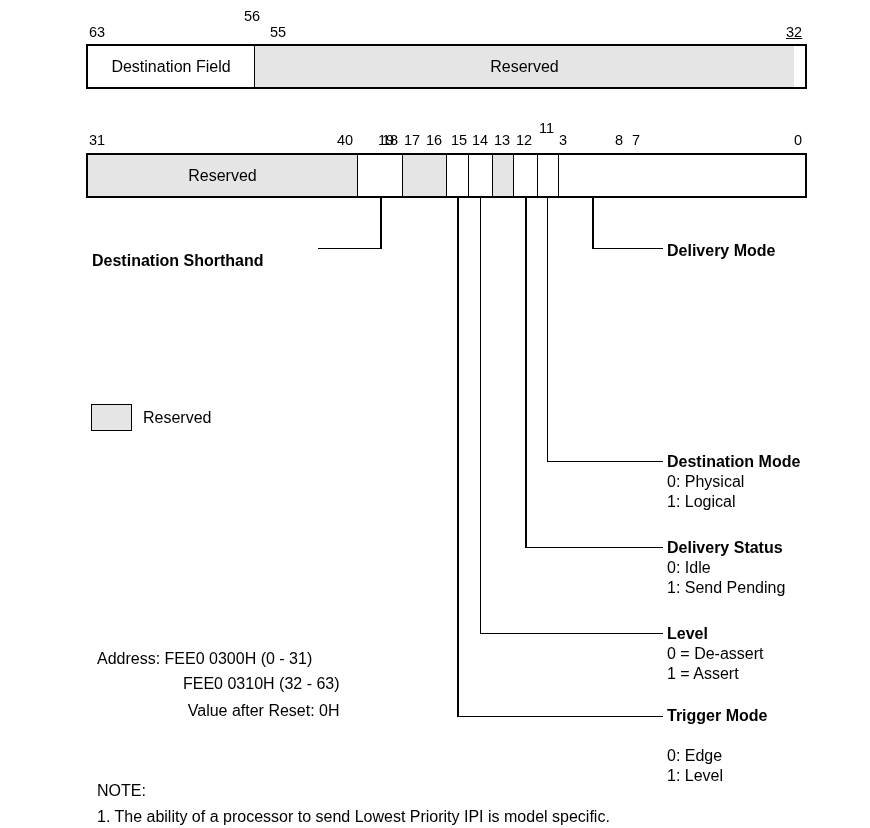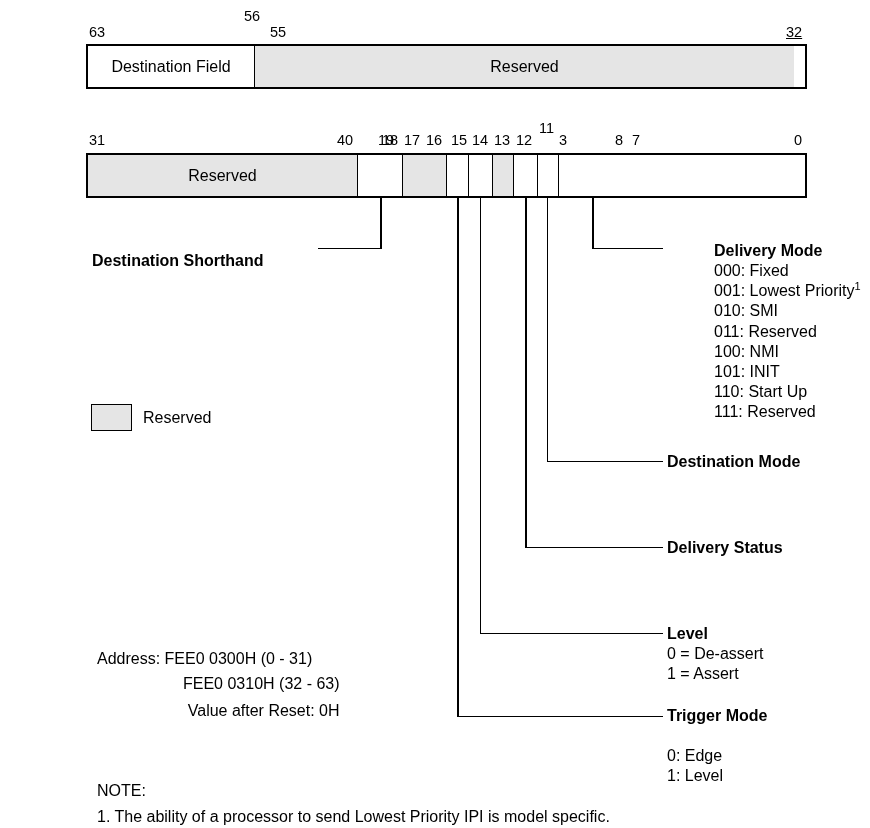--- a/index.html
+++ b/index.html
@@ -139,40 +139,38 @@
   <div class="vline" style="left:479.5px; top:198px; height:436px;"></div>
   <div class="hline" style="left:479.5px; top:632.5px; width:183.5px;"></div>
 
   <div class="vline" style="left:457px;   top:198px; height:519px;"></div>
   <div class="hline" style="left:457px;   top:715.5px; width:206px;"></div>
 
   <div class="fieldblock" style="left:92px; top:250px;">
     <div class="title">Destination Shorthand</div>
   </div>
 
-  <div class="fieldblock" style="left:667px; top:240px;margin-left:47px;">
+  <div class="fieldblock" style="left:667px; top:240px;">
     <div class="title">Delivery Mode</div>
-    <div class="opts">
-      <div>000: Fixed</div>
-      <div><span>001: Lowest Priority</span><sup class="fn">1</sup></div>
-      <div>010: SMI</div>
-      <div>011: Reserved</div>
-      <div>100: NMI</div>
-      <div>101: INIT</div>
-      <div>110: Start Up</div>
-      <div>111: Reserved</div>
-    </div>
   </div>
 
   <div class="fieldblock" style="left:667px; top:451px;">
     <div class="title">Destination Mode</div>
+    <div class="opts">
+      <div>0: Physical</div>
+      <div>1: Logical</div>
+    </div>
   </div>
 
   <div class="fieldblock" style="left:667px; top:537px;">
     <div class="title">Delivery Status</div>
+    <div class="opts">
+      <div>0: Idle</div>
+      <div>1: Send Pending</div>
+    </div>
   </div>
 
   <div class="fieldblock" style="left:667px; top:623px;">
     <div class="title">Level</div>
     <div class="opts">
       <div>0 = De-assert</div>
       <div>1 = Assert</div>
     </div>
   </div>
 

